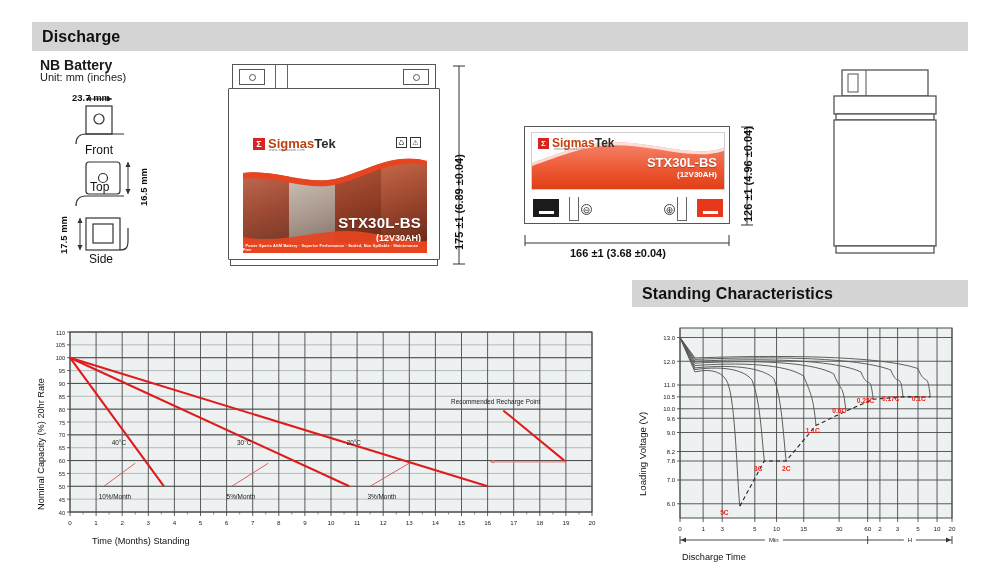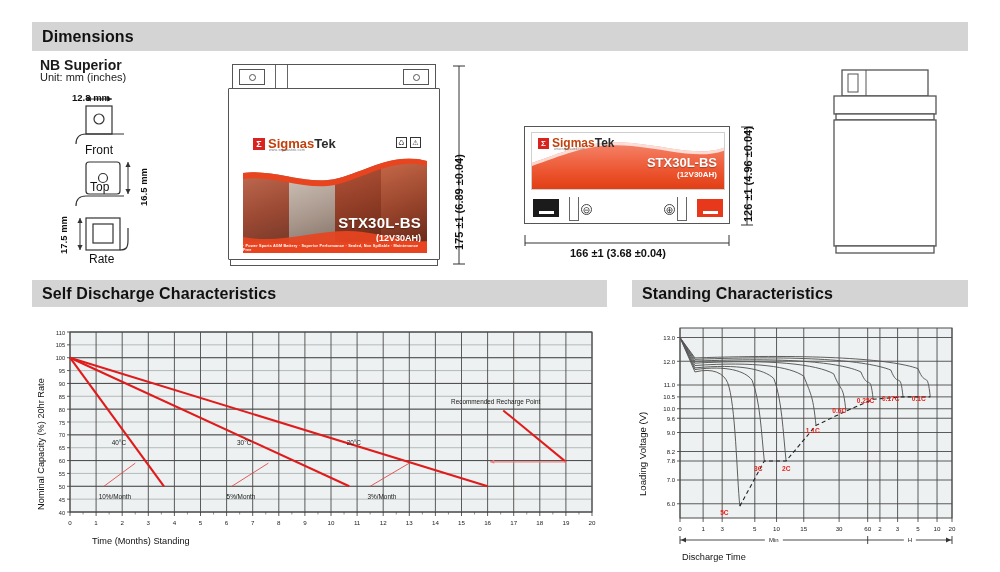--- a/index.html
+++ b/index.html
@@ -135,24 +135,24 @@
   #chart-dis  { left: 632px; top: 318px; width: 336px; height: 250px; }
 
   svg text { font-family: "Liberation Sans", sans-serif; }
 </style>
 </head>
 <body>
 
 <div class="page">
 
   <div class="sec-bar" id="bar-dimensions">
-    <span class="sec-title">Dimensions</span>
-  </div>
-
-  <div id="nb-title">NB Superior</div>
+    <span class="sec-title">Discharge</span>
+  </div>
+
+  <div id="nb-title">NB Battery</div>
   <div id="nb-unit">Unit: mm (inches)</div>
 
   <div class="svgwrap" style="left:62px; top:88px; width:120px; height:182px;">
     <svg width="120" height="182" viewBox="0 0 120 182">
       <g fill="none" stroke="#333" stroke-width="1.2">
 
         <path d="M14 56 C14 48 18 46 24 46 L62 46"></path>
         <rect x="24" y="18" width="26" height="28"></rect>
         <circle cx="37" cy="31" r="5"></circle>
 
@@ -172,27 +172,27 @@
         <rect x="24" y="130" width="34" height="32"></rect>
         <rect x="31" y="136" width="20" height="19"></rect>
 
         <line x1="18" y1="130" x2="18" y2="162" stroke-width="1"></line>
         <path d="M18 130 l-2.6 5 h5.2 z" fill="#333" stroke="none"></path>
         <path d="M18 162 l-2.6 -5 h5.2 z" fill="#333" stroke="none"></path>
       </g>
     </svg>
   </div>
 
-  <div class="dim-lbl" style="left:72px; top:92px;">12.8 mm</div>
+  <div class="dim-lbl" style="left:72px; top:92px;">23.7 mm</div>
   <div class="dim-lbl vert" style="left:138px; top:206px;">16.5 mm</div>
   <div class="dim-lbl vert" style="left:58px; top:254px;">17.5 mm</div>
 
   <div class="term-label" style="left:85px; top:143px;">Front</div>
   <div class="term-label" style="left:90px; top:180px;">Top</div>
-  <div class="term-label" style="left:89px; top:252px;">Rate</div>
+  <div class="term-label" style="left:89px; top:252px;">Side</div>
 
   <div id="bat-front">
     <div class="bat-cap">
       <div class="cap-cell" style="left:6px;">
           <span class="hole"></span>
         </div>
       <div class="cap-cell" style="right:6px;">
           <span class="hole"></span>
         </div>
       <div style="position:absolute; left:42px; top:0; width:1.2px; height:26px; background:#666;"></div>
@@ -305,23 +305,20 @@
         <rect x="22" y="10" width="10" height="18" stroke-width="1"></rect>
         <line x1="40" y1="6" x2="40" y2="32" stroke-width="1"></line>
         <rect x="8" y="32" width="102" height="18"></rect>
         <rect x="10" y="50" width="98" height="6"></rect>
         <rect x="8" y="56" width="102" height="126"></rect>
         <rect x="10" y="182" width="98" height="7"></rect>
       </g>
     </svg>
   </div>
 
-  <div class="sec-bar" id="bar-selfdis">
-    <span class="sec-title">Self Discharge Characteristics</span>
-  </div>
 
   <div class="chart" id="chart-self">
     <svg id="svg-self" width="575" height="245" viewBox="0 0 575 245">
         <rect x="38" y="12" width="522" height="180" fill="#eef1f1" stroke="#4a4a4a" stroke-width="1"></rect>
         <line x1="38" y1="192" x2="560" y2="192" stroke="#8e9494" stroke-width="0.6"></line>
         <text x="33" y="194.6" text-anchor="end" font-size="5.6" fill="#222">40</text>
         <line x1="35" y1="192" x2="38" y2="192" stroke="#333" stroke-width="0.8"></line>
         <line x1="38" y1="179.14285714285714" x2="560" y2="179.14285714285714" stroke="#8e9494" stroke-width="0.6"></line>
         <text x="33" y="181.74285714285713" text-anchor="end" font-size="5.6" fill="#222">45</text>
         <line x1="35" y1="179.14285714285714" x2="38" y2="179.14285714285714" stroke="#333" stroke-width="0.8"></line>

